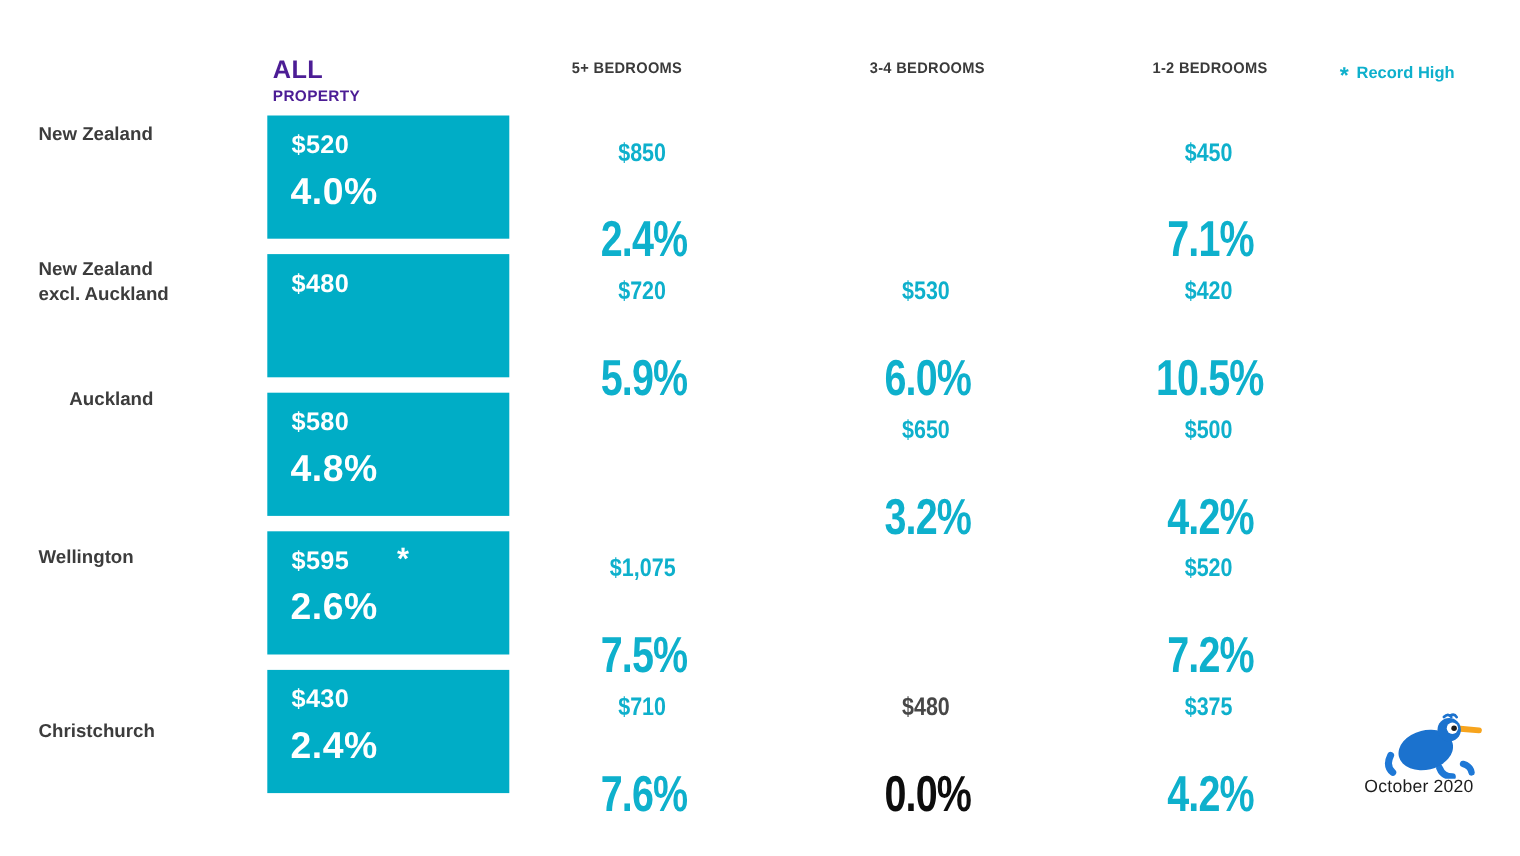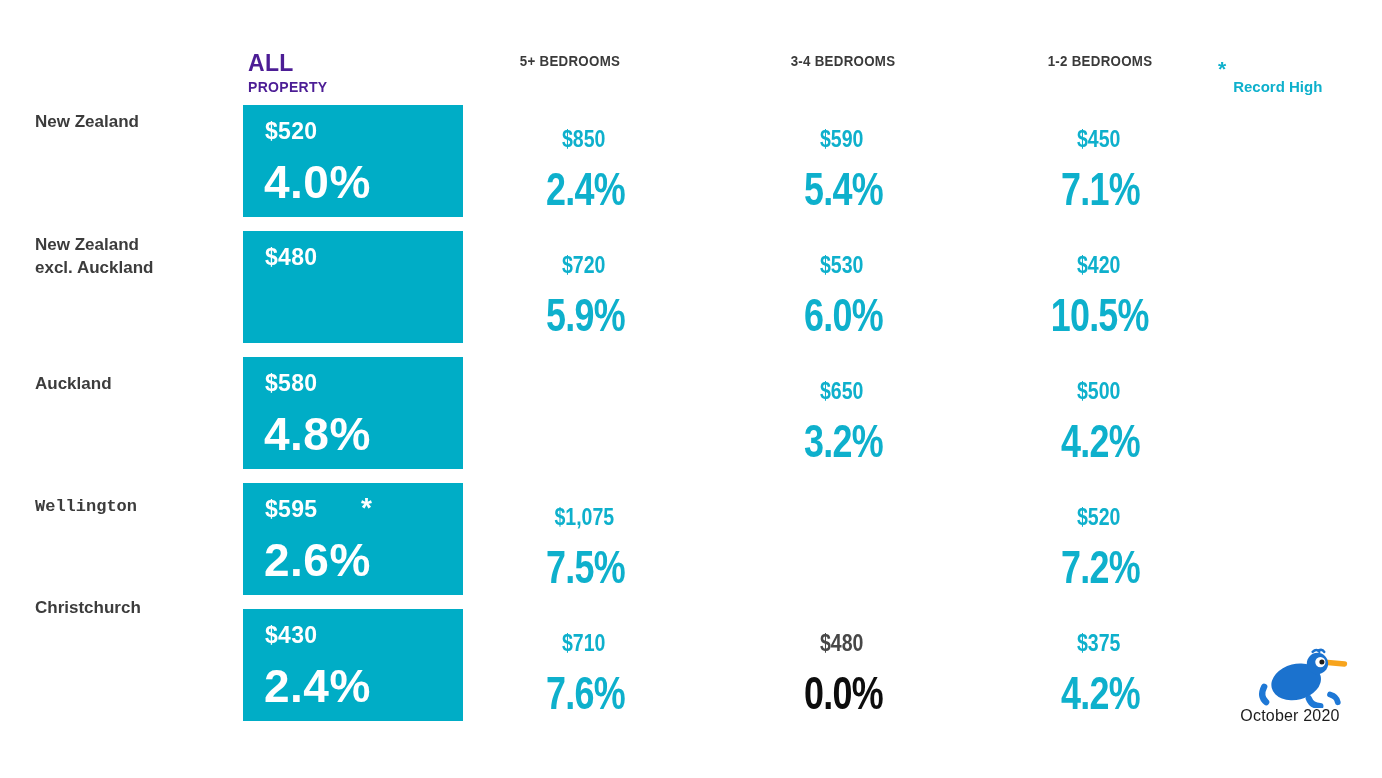--- a/index.html
+++ b/index.html
@@ -8,36 +8,36 @@
 
   
   .all-header{position:absolute;left:248px;top:50px;color:#4c1d95;}
   .all-line1{font-size:23px;font-weight:700;line-height:26px;letter-spacing:.3px;}
   .all-line2{font-size:14px;font-weight:700;margin-top:3px;letter-spacing:.3px;}
   .col-header{position:absolute;top:53px;width:280px;text-align:center;
     font-size:14px;font-weight:700;color:#3a3a3a;letter-spacing:.3px;transform:scaleX(.95);}
   .ch0{left:430px;} .ch1{left:703px;} .ch2{left:960px;}
   .legend{position:absolute;left:1218px;top:56px;display:flex;align-items:flex-start;gap:7px;color:#0eb0cc;}
   .legend-star{font-size:21px;font-weight:700;line-height:18px;position:relative;top:4px;}
-  .legend-text{font-size:15px;font-weight:700;line-height:22px;margin-top:20px;}
+  .legend-text{font-size:15px;font-weight:700;line-height:22px;}
 
   
   .r0{top:105px;} .r1{top:231px;} .r2{top:357px;} .r3{top:483px;} .r4{top:609px;}
   .row-label{position:absolute;left:35px;font-size:17px;font-weight:700;color:#3c3c3c;
     line-height:23px;white-space:pre-line;}
-  .label-r0{top:110px;} .label-r1{top:233px;} .label-r2{top:372px;} .label-r3{top:495px;font-family:Liberation Mono, monospace;} .label-r4{top:596px;}
+  .label-r0{top:110px;} .label-r1{top:233px;} .label-r2{top:351px;margin-left:28px;} .label-r3{top:495px;} .label-r4{top:653px;}
 
   
   .all-box{position:absolute;left:243px;width:220px;height:112px;background:#00adc6;}
   .box-price{position:absolute;left:22px;top:13px;font-size:23px;font-weight:700;color:#ffffff;letter-spacing:.3px;}
   .box-star{position:absolute;left:118px;top:9px;font-size:28px;font-weight:700;color:#ffffff;}
-  .box-pct{position:absolute;left:21px;top:50px;font-size:46px;font-weight:700;color:#ffffff;letter-spacing:.5px;}
+  .box-pct{position:absolute;left:21px;top:50px;font-size:34px;font-weight:700;color:#ffffff;letter-spacing:.5px;}
 
   
-  .cell{position:absolute;width:280px;display:flex;flex-direction:column;align-items:center;padding-top:12px;}
+  .cell{position:absolute;width:280px;display:flex;flex-direction:column;align-items:center;padding-top:12px;gap:29px;}
   .c0{left:445px;} .c1{left:703px;} .c2{left:960px;}
   .cell-price{font-size:23px;font-weight:700;color:#0eb0cc;line-height:30px;white-space:nowrap;
     transform:scaleX(.85);}
   .cell-star{font-size:16px;font-weight:700;vertical-align:10px;margin-left:2px;}
   .cell-pct{font-size:46px;font-weight:700;color:#0eb0cc;line-height:48px;margin-top:11px;
     letter-spacing:-1px;transform:scaleX(.78);white-space:nowrap;}
   .cell.dark .cell-price{color:#474747;}
   .cell.dark .cell-pct{color:#0d0d0d;}
 
   
@@ -64,24 +64,20 @@
 
   <div class="row-label label-r0">New Zealand</div>
   <div class="all-box r0">
     <div class="box-price">$520</div>
     <div class="box-star"></div>
     <div class="box-pct">4.0%</div>
   </div>
   <div class="cell r0 c0">
     <div class="cell-price"><span>$850</span><sup class="cell-star"></sup></div>
     <div class="cell-pct">2.4%</div>
-  </div>
-  <div class="cell r0 c1">
-    <div class="cell-price"><span>$590</span><sup class="cell-star"></sup></div>
-    <div class="cell-pct">5.4%</div>
   </div>
   <div class="cell r0 c2">
     <div class="cell-price"><span>$450</span><sup class="cell-star"></sup></div>
     <div class="cell-pct">7.1%</div>
   </div>
 
   <div class="row-label label-r1">New Zealand
 excl. Auckland</div>
   <div class="all-box r1">
     <div class="box-price">$480</div>

